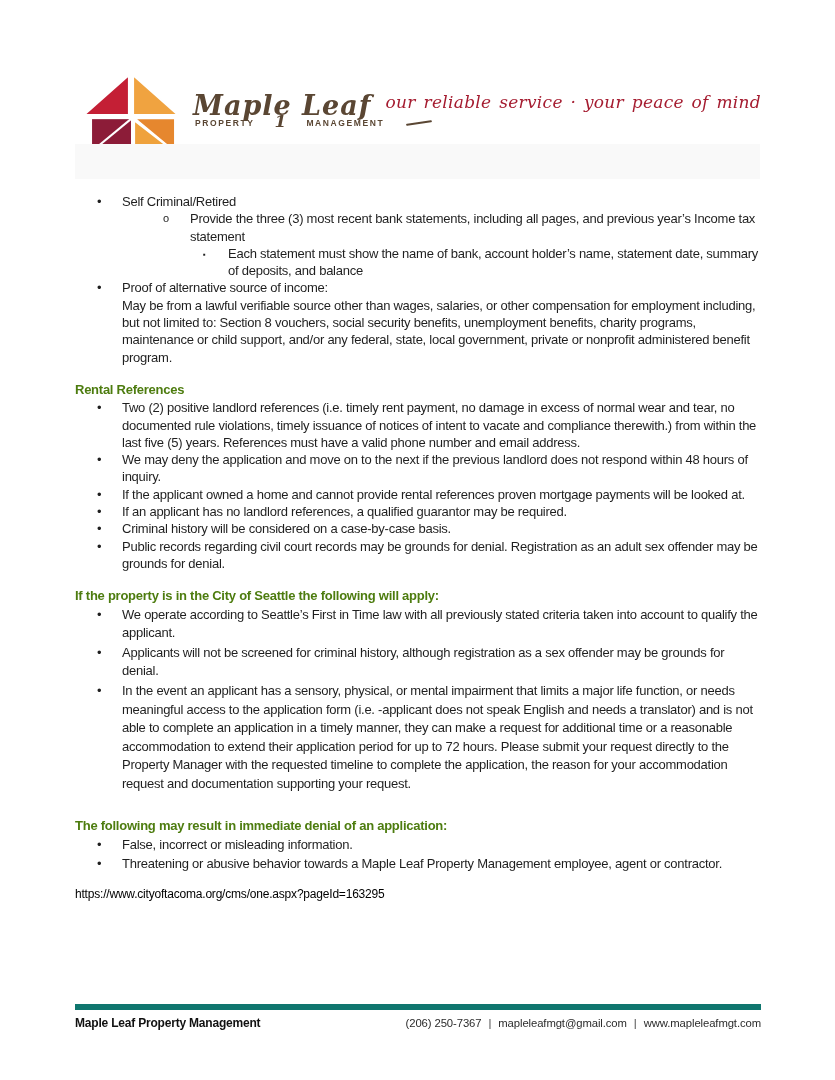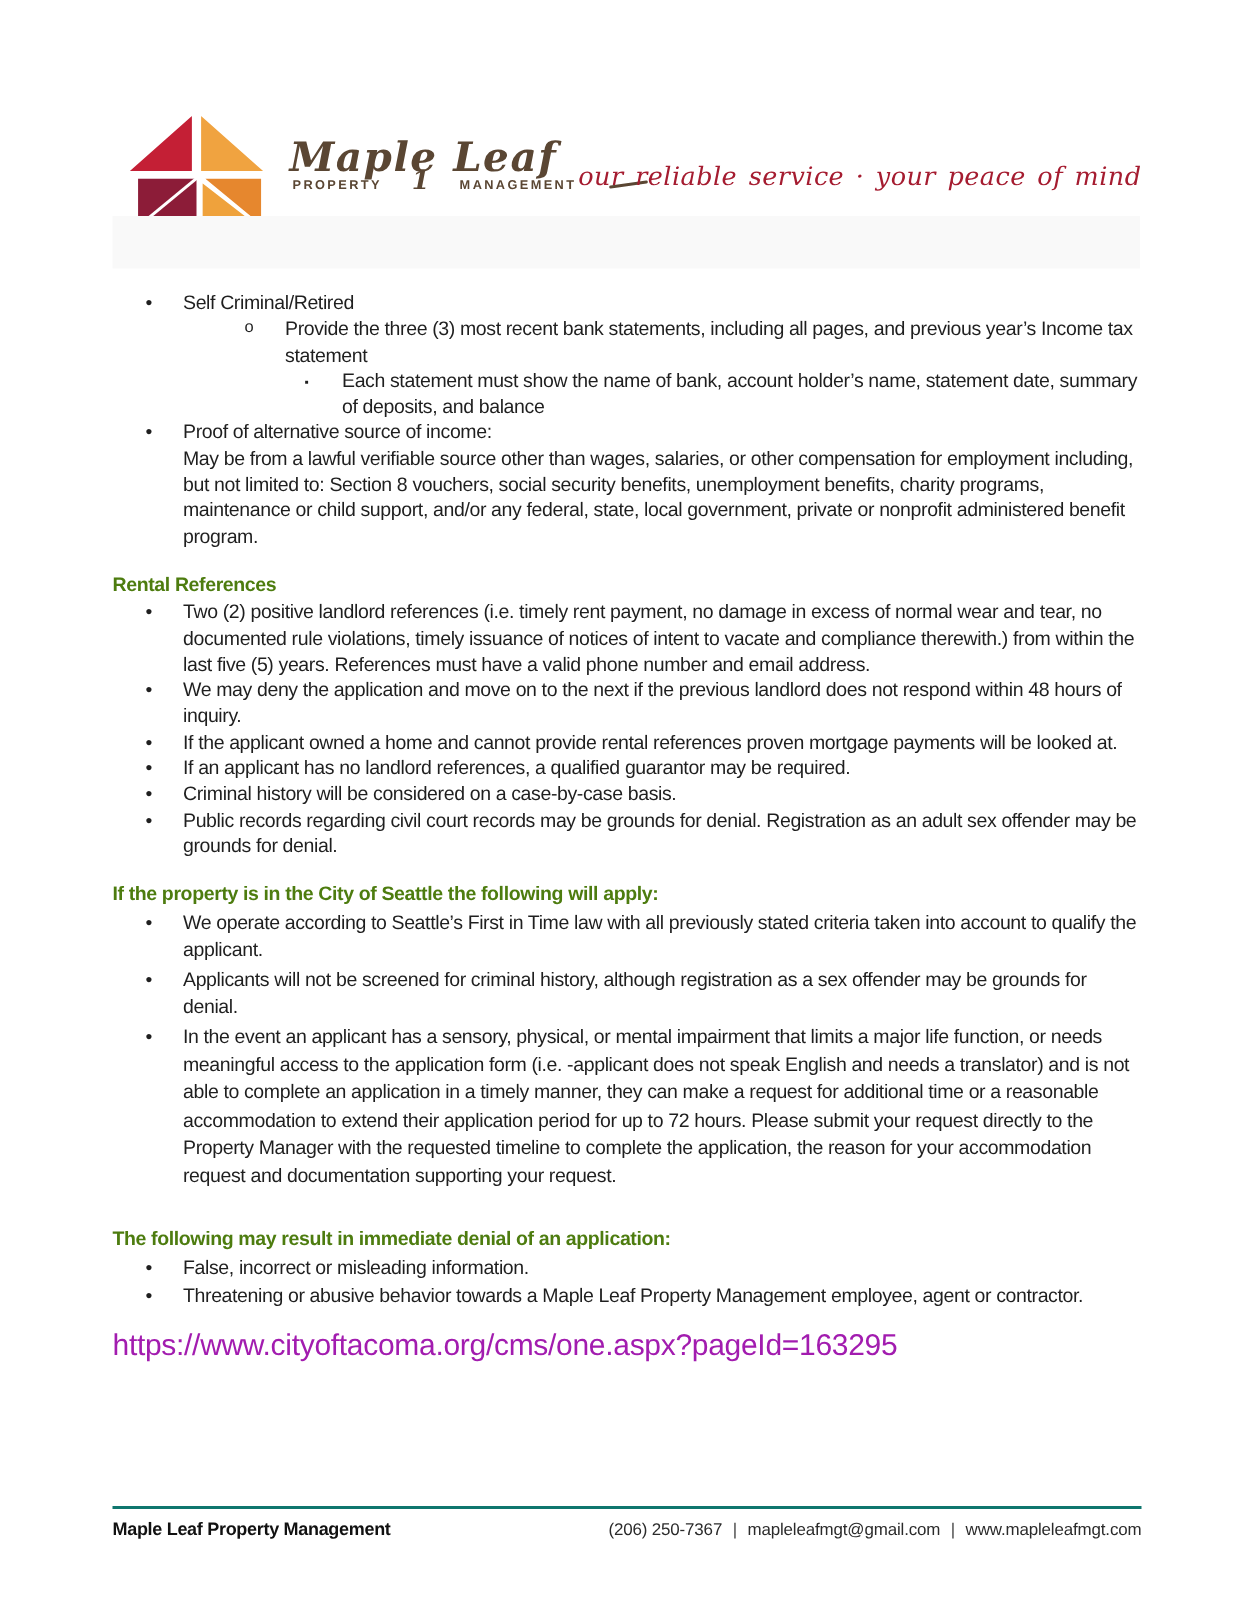--- a/index.html
+++ b/index.html
@@ -31,21 +31,21 @@
   .logo-one {
     font-family:"DejaVu Serif", serif; font-style:italic; font-weight:bold;
     font-size:17px; line-height:10px; margin:0 2px; letter-spacing:0;
     position:relative; top:-2px;
   }
   .logo-swoosh {
     display:inline-block; width:26px; height:2px; background:#5a4633;
     margin-left:4px; transform:rotate(-8deg); border-radius:2px;
   }
   .tagline {
-    position:absolute; right:74px; top:106px;
+    position:absolute; right:74px; top:90px;
     font-family:"DejaVu Serif", serif; font-style:italic;
     font-size:17px; color:#a51c30; letter-spacing:0.3px; word-spacing:2px;
   }
   .band {
     position:absolute; left:75px; right:75px; top:142px; height:35px;
     background:#f9f9f9;
   }
   
   main { padding:14px 74px 0 75px; font-size:13px; letter-spacing:-0.25px; }
   .doc-heading {
@@ -55,26 +55,26 @@
   .doc-heading.gap-lg { margin-top:24px; }
   .li { position:relative; line-height:17.3px; }
   .li .marker { position:absolute; top:0; }
   .l1 { padding-left:47px; }  .l1 .marker { left:22px; }
   .l2 { padding-left:115px; } .l2 .marker { left:88px; font-size:11px; }
   .l3 { padding-left:153px; } .l3 .marker { left:128px; font-size:8px; top:1px; }
   .cont { margin-left:47px; line-height:17.3px; }
   .spread .li { line-height:18.6px; margin-bottom:1px; }
   .link-row { margin-top:12px; }
   .doc-link {
-    font-size:20px; color:#a21caf; text-decoration:none; letter-spacing:-0.2px;
+    font-size:12px; color:#000000; text-decoration:none; letter-spacing:-0.2px;
   }
   
   .page-footer {
     position:absolute; left:75px; right:74px; top:1002px;
-    border-top:2px solid #0f766e; padding-top:6px;
+    border-top:6px solid #0f766e; padding-top:6px;
     display:flex; justify-content:space-between; align-items:baseline;
   }
   .footer-company { font-size:12px; font-weight:bold; color:#111; letter-spacing:-0.2px; }
   .footer-contact { font-size:11.3px; color:#2b2b2b; letter-spacing:-0.1px; }
   .footer-contact .sep { margin:0 7px; color:#444; }
 </style>
 </head>
 <body>
 
 <div class="page">

